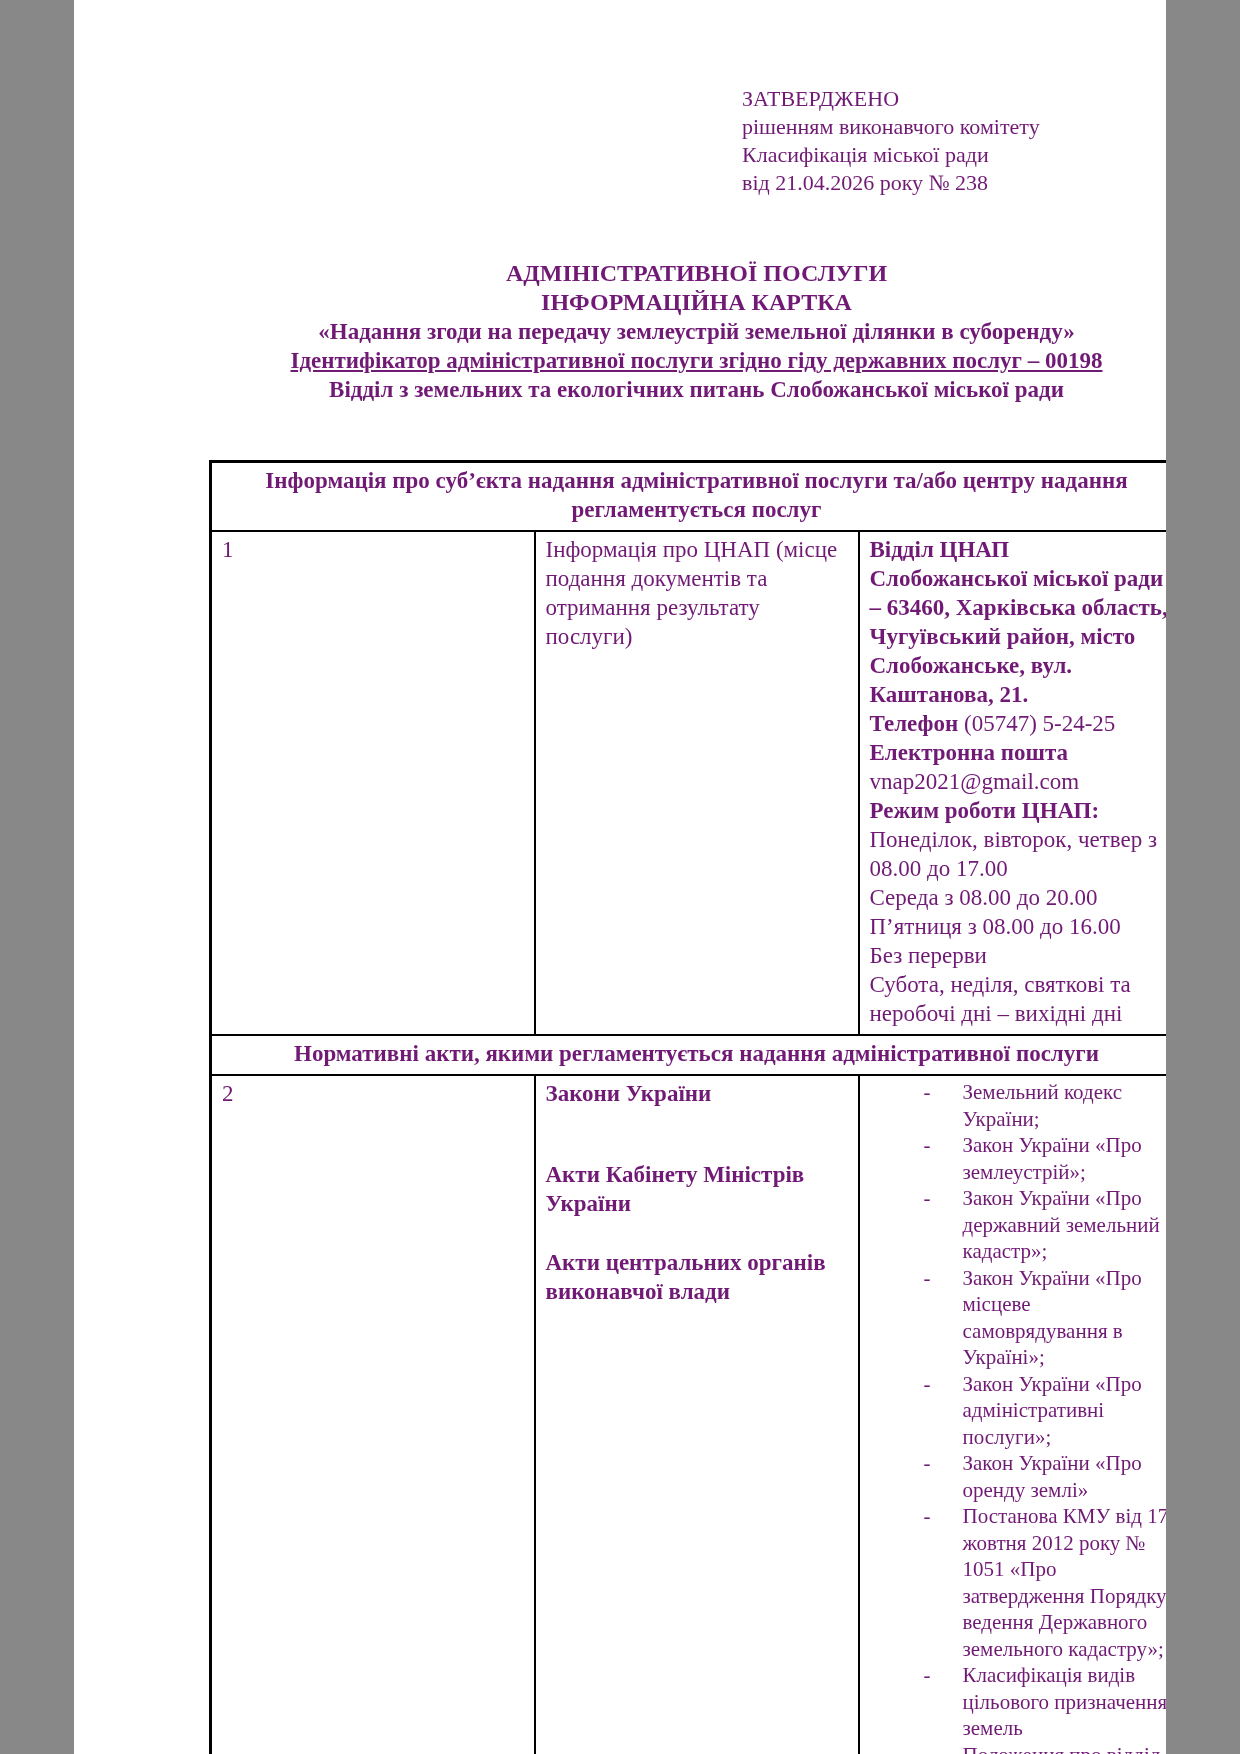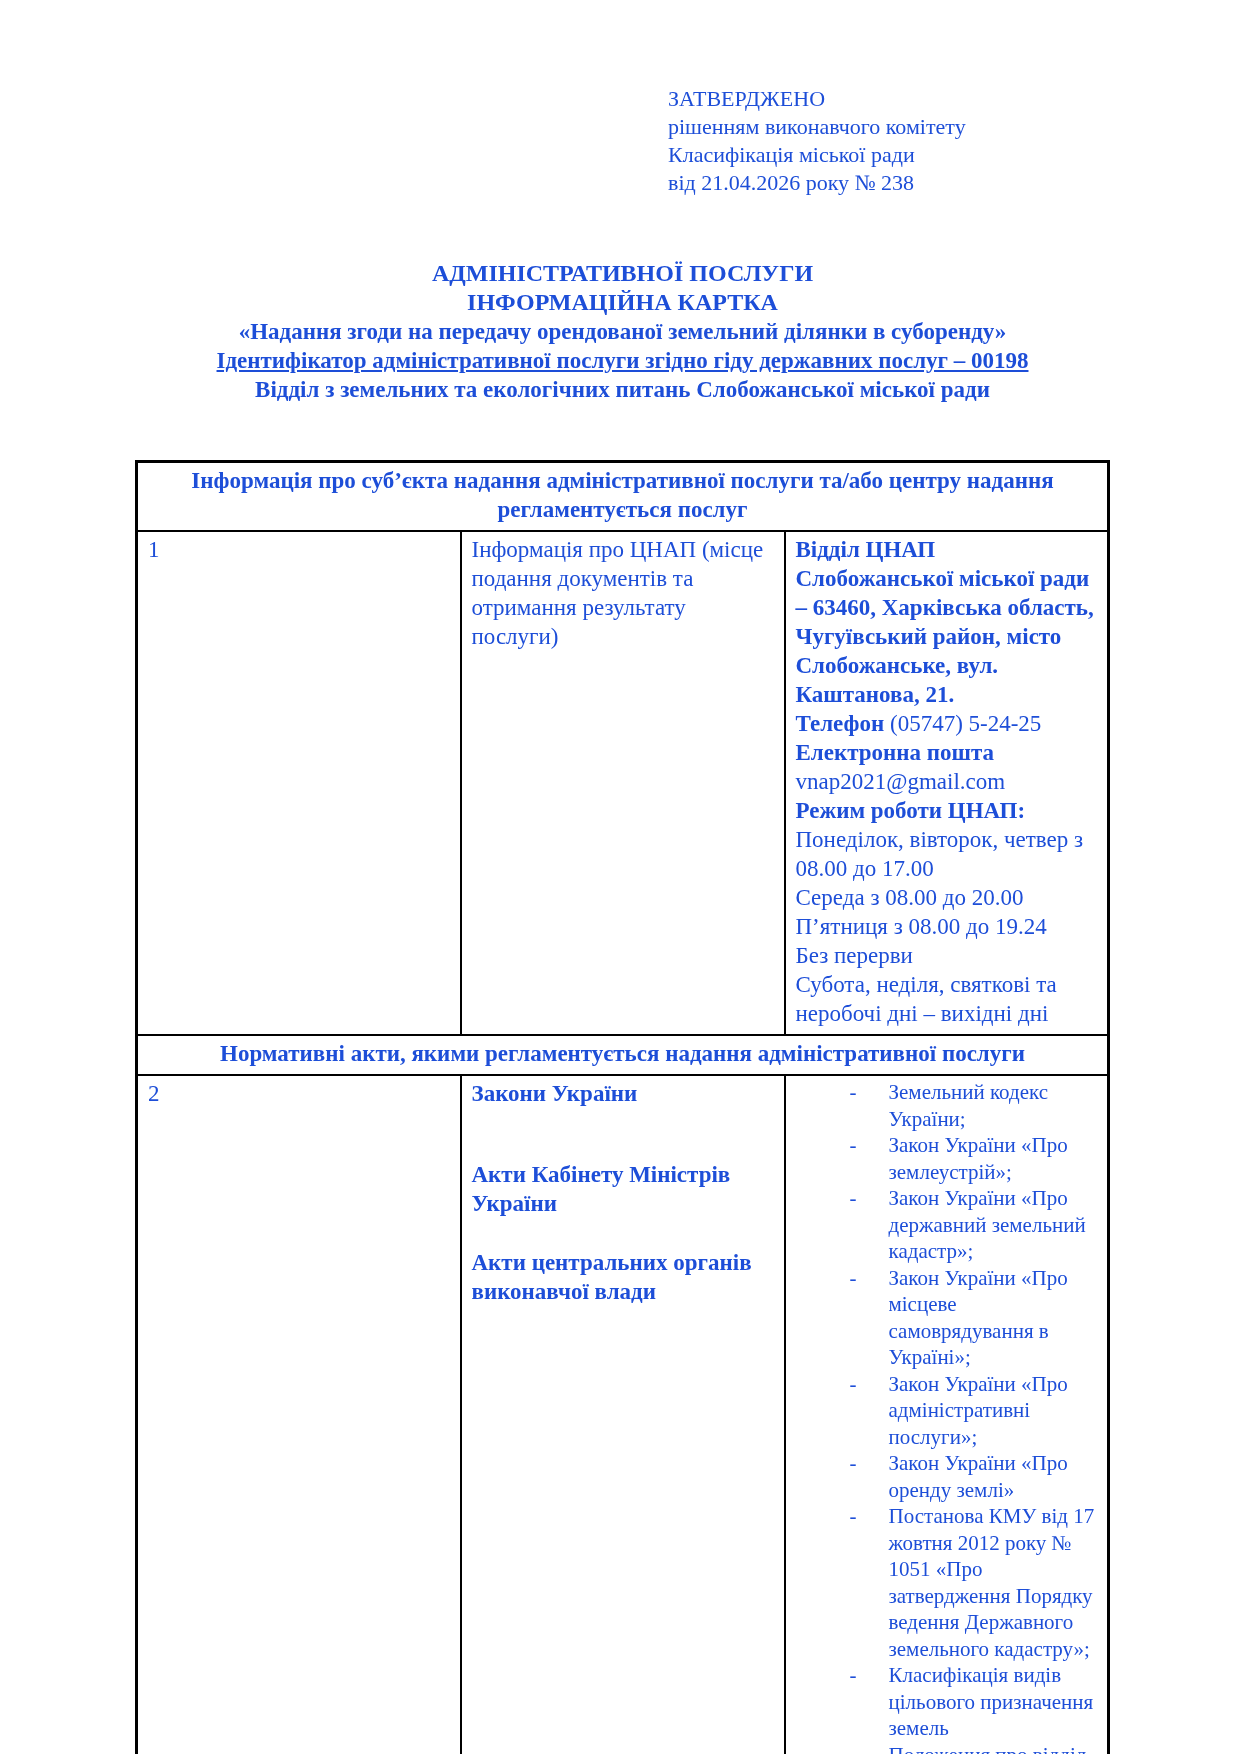--- a/index.html
+++ b/index.html
@@ -1,22 +1,22 @@
 <!DOCTYPE html>
 <html><head>
 <meta charset="utf-8">
 <style>
   html,body{margin:0;padding:0;background:#888;}
   .page{
     position:relative;
-    width:1240px;height:1754px;
+    width:1092px;height:1754px;
     margin:0 auto;
     background:#ffffff;
     font-family:"Liberation Serif","DejaVu Serif",serif;
-    color:#1d4ed8;
+    color:#701a75;
     overflow:hidden;
   }
   .content{position:absolute;left:135px;top:0;width:975px;}
 
   
   .approval{
     margin-top:85px;
     margin-left:533px;
     font-size:22px;
     line-height:28px;
@@ -85,21 +85,21 @@
     <div class="approval">
       <div>ЗАТВЕРДЖЕНО</div>
       <div>рішенням виконавчого комітету</div>
       <div>Класифікація міської ради</div>
       <div>від 21.04.2026 року № 238</div>
     </div>
 
     <div class="title-block">
       <div class="t-main">АДМІНІСТРАТИВНОЇ ПОСЛУГИ</div>
       <div class="t-main">ІНФОРМАЦІЙНА КАРТКА</div>
-      <div>«Надання згоди на передачу орендованої земельний ділянки в суборенду»</div>
+      <div>«Надання згоди на передачу землеустрій земельної ділянки в суборенду»</div>
       <div class="underlined">Ідентифікатор адміністративної послуги згідно гіду державних послуг – 00198</div>
       <div>Відділ з земельних та екологічних питань Слобожанської міської ради</div>
     </div>
 
     <table class="card">
       <tbody>
           <tr class="r-sec1">
         <td colspan="3" class="section-header">Інформація про суб’єкта надання адміністративної послуги та/або центру надання регламентується послуг</td>
       </tr>
 
@@ -108,21 +108,21 @@
         <td class="c-label">Інформація про ЦНАП (місце подання документів та отримання результату послуги)</td>
         <td class="c-content">
           <div class="addr">Відділ ЦНАП Слобожанської міської ради – 63460, Харківська область, Чугуївський район, місто Слобожанське, вул. Каштанова, 21.</div>
           <div><span class="lbl-bold">Телефон</span><span> (05747) 5-24-25</span></div>
           <div><span class="lbl-bold">Електронна пошта</span><span> vnap2021@gmail.com</span></div>
           <div class="lbl-bold">Режим роботи ЦНАП:</div>
           <div class="sched">
 
           <div>Понеділок, вівторок, четвер з 08.00 до 17.00</div>
                 <div>Середа з 08.00 до 20.00</div>
-                <div>П’ятниця з 08.00 до 19.24</div>
+                <div>П’ятниця з 08.00 до 16.00</div>
                 <div>Без перерви</div>
                 <div>Субота, неділя, святкові та неробочі дні – вихідні дні</div>
               </div>
         </td>
       </tr>
 
       <tr class="r-sec2">
         <td colspan="3" class="section-header">Нормативні акти, якими регламентується надання адміністративної послуги</td>
       </tr>
 

